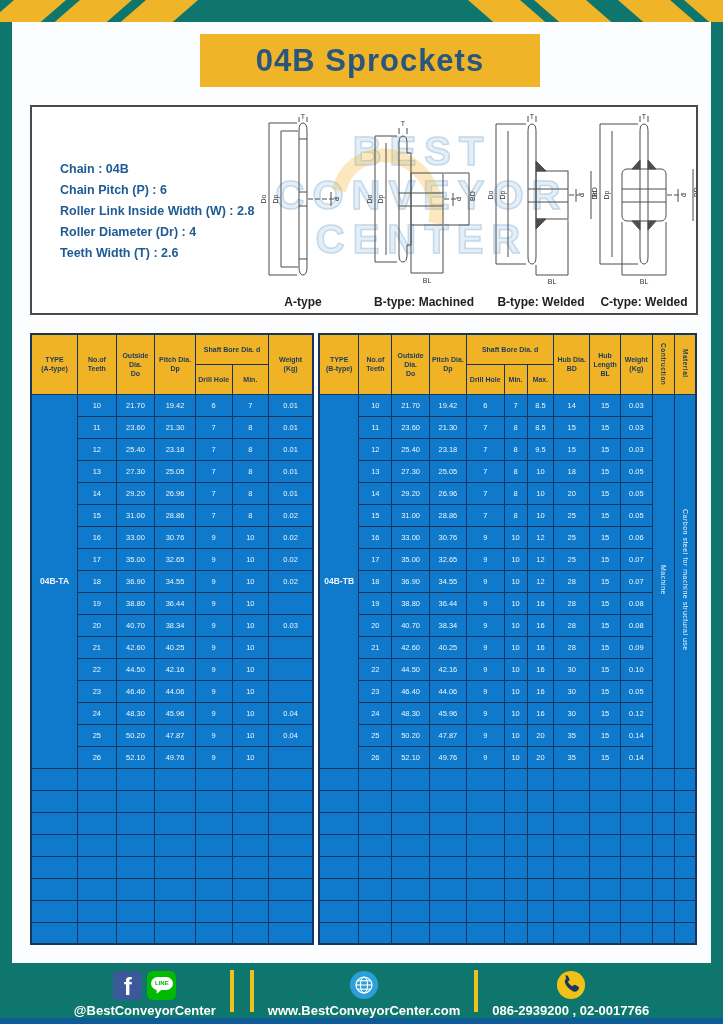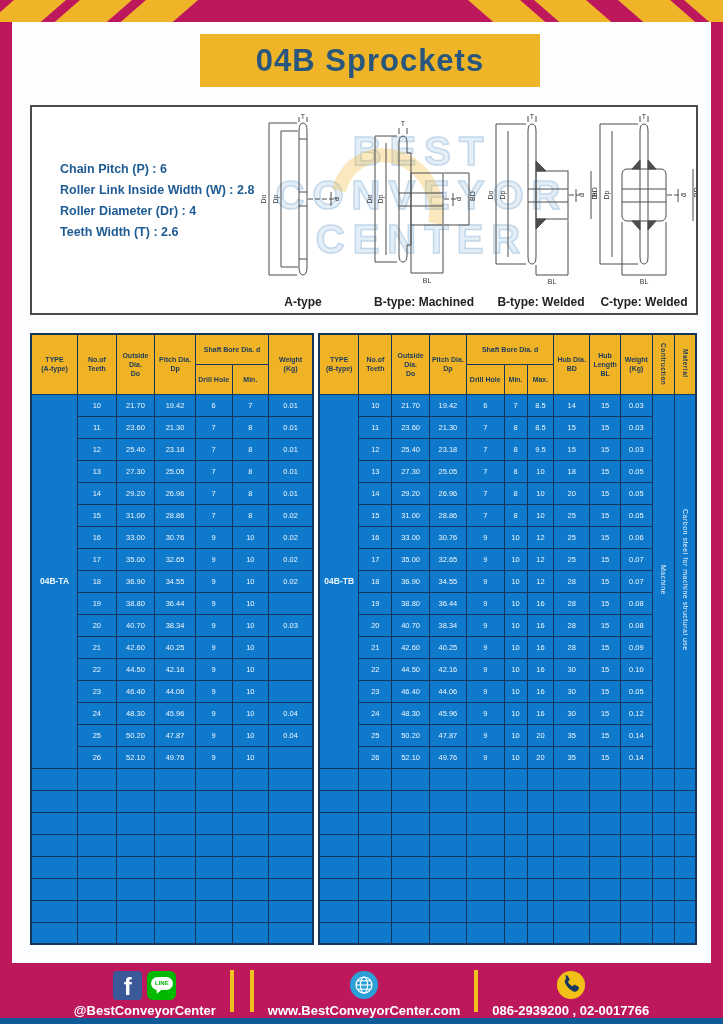--- a/index.html
+++ b/index.html
@@ -1,17 +1,17 @@
 <!DOCTYPE html>
 <html><head>
 <meta charset="utf-8">
 <style>
   * { margin:0; padding:0; box-sizing:border-box; }
   body { font-family:"Liberation Sans", sans-serif; background:#e8e8e8; }
-  .page { position:relative; width:723px; height:1024px; background:#be185d; overflow:hidden; }
+  .page { position:relative; width:723px; height:1024px; background:#0f766e; overflow:hidden; }
 
   
   .band { position:absolute; left:0; top:0; width:723px; height:22px; overflow:hidden; }
   .stripe { position:absolute; top:0; width:52px; height:22px; background:#f0b429; transform-origin:0 0; }
   .stripe.l { transform:skewX(-49deg); }
   .stripe.r { transform:skewX(49deg); }
 
   
   .sheet { position:absolute; left:12px; top:22px; width:699px; height:941px; background:#fcfdfe; }
 
@@ -92,20 +92,21 @@
 
     <div class="diagram">
       <div class="watermark">
         <div>BEST</div>
         <div>CONVEYOR</div>
         <div>CENTER</div>
       </div>
       <div class="wm-logo"></div>
 
       <div class="specs">
+        <div>Chain : 04B</div>
         <div>Chain Pitch (P) : 6</div>
         <div>Roller Link Inside Width (W) : 2.8</div>
         <div>Roller Diameter (Dr) : 4</div>
         <div>Teeth Width (T) : 2.6</div>
       </div>
 
       <div class="fig fa">
         <svg width="100" height="172" viewBox="0 0 100 172" fill="none" stroke="#4d4d4d" stroke-width="1">
           <path d="M46,18 Q46,10 50,10 Q54,10 54,18 L54,154 Q54,162 50,162 Q46,162 46,154 Z"></path>
           <line x1="46" y1="26" x2="54" y2="26"></line>

